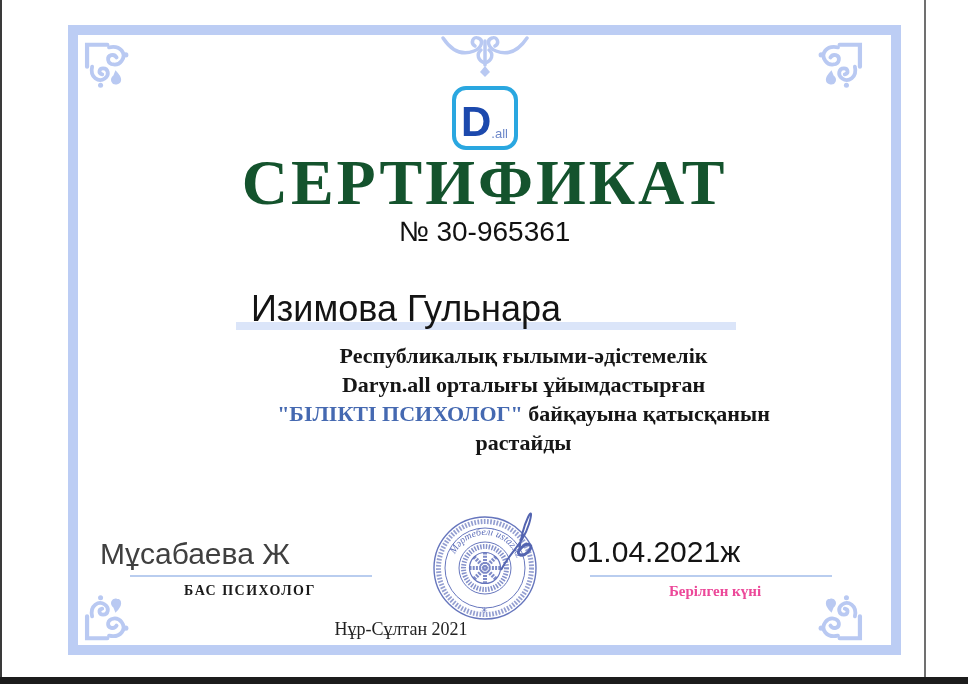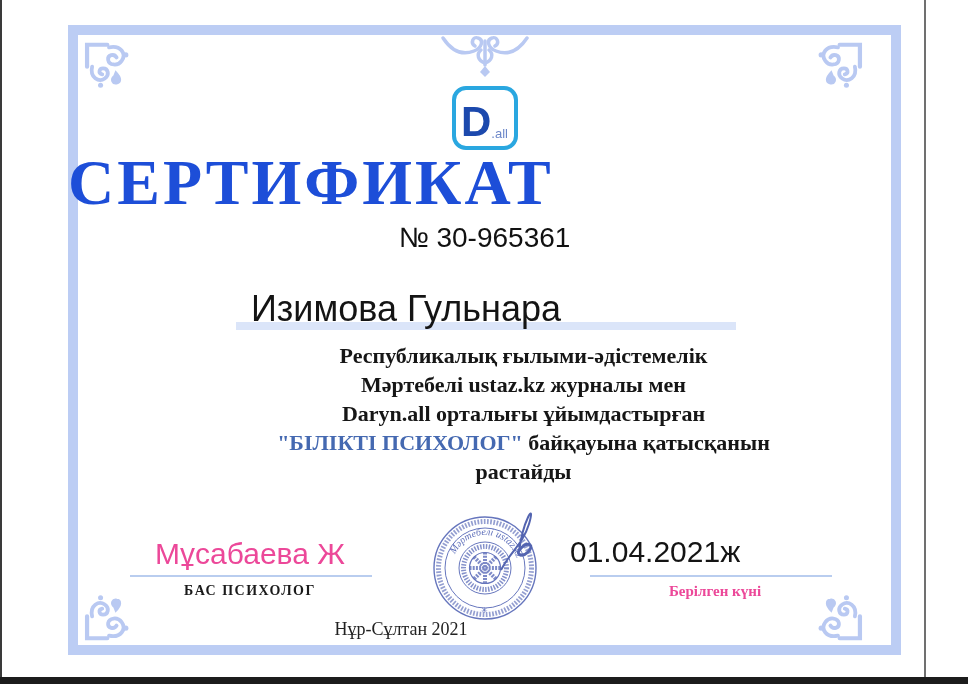--- a/index.html
+++ b/index.html
@@ -22,35 +22,35 @@
   .header-row{position:absolute;left:68px;top:86px;width:833px;display:flex;
               justify-content:center;align-items:center;gap:18px;}
   .logo-box{width:58px;height:54px;border:4px solid #2aa7e0;border-radius:14px;background:#fff;
             display:flex;align-items:flex-end;justify-content:center;padding-bottom:2px;}
   .logo-d{font-family:"Liberation Sans","DejaVu Sans",sans-serif;font-weight:bold;
           font-size:42px;line-height:44px;color:#1c49ad;}
   .logo-all{font-family:"Liberation Sans","DejaVu Sans",sans-serif;font-size:13px;
             color:#6c87c9;line-height:20px;}
   .brand{color:#4a76c8;font-size:20px;line-height:25px;text-align:center;}
   
-  .title{position:absolute;left:68px;top:146px;width:833px;
-         font-size:64px;font-weight:bold;color:#1d4ed8;letter-spacing:3px;}
+  .title{position:absolute;left:68px;top:146px;width:833px;text-align:center;
+         font-size:64px;font-weight:bold;color:#14532d;letter-spacing:3px;}
   .cert-number{position:absolute;left:68px;top:216px;width:833px;text-align:center;
-               font-family:"Liberation Sans","DejaVu Sans",sans-serif;font-size:28px;color:#111;margin-top:6px;}
+               font-family:"Liberation Sans","DejaVu Sans",sans-serif;font-size:28px;color:#111;}
   
   .name-bar{position:absolute;left:236px;top:322px;width:500px;height:8px;background:#dbe5f9;}
   .recipient{position:absolute;left:68px;top:288px;width:676px;text-align:center;
              font-family:"Liberation Sans","DejaVu Sans",sans-serif;font-size:36px;color:#141414;}
   
   .body-text{position:absolute;left:68px;top:341px;width:833px;text-align:center;
              font-size:22px;font-weight:bold;color:#161616;line-height:29px;padding-left:39px;}
   .hl{color:#4569b1;}
   
-  .sig-name{position:absolute;left:100px;top:537px;width:300px;text-align:center;
-            font-family:"Liberation Sans","DejaVu Sans",sans-serif;font-size:30px;color:#ec4899;}
+  .sig-name{position:absolute;left:100px;top:537px;width:300px;
+            font-family:"Liberation Sans","DejaVu Sans",sans-serif;font-size:30px;color:#404040;}
   .sig-line{position:absolute;left:130px;top:575px;width:242px;height:2px;background:#b9cdef;}
   .sig-title{position:absolute;left:100px;top:583px;width:300px;text-align:center;
              font-size:14px;font-weight:bold;color:#1a1a1a;letter-spacing:1.5px;}
   .date-value{position:absolute;left:570px;top:535px;width:290px;text-align:left;
               font-family:"Liberation Sans","DejaVu Sans",sans-serif;font-size:30px;color:#141414;}
   .date-line{position:absolute;left:590px;top:575px;width:242px;height:2px;background:#b9cdef;}
   .date-label{position:absolute;left:570px;top:583px;width:290px;text-align:center;
               font-size:15px;font-weight:bold;color:#ec4899;}
   .stamp-wrap{position:absolute;left:422px;top:492px;width:130px;height:130px;}
   .city-year{position:absolute;left:68px;top:619px;width:666px;text-align:center;
@@ -115,21 +115,20 @@
   </div>
 
   <div class="title">СЕРТИФИКАТ</div>
   <div class="cert-number">№ 30-965361</div>
 
   <div class="name-bar"></div>
   <div class="recipient">Изимова Гульнара</div>
 
   <div class="body-text">
     <div>Республикалық ғылыми-әдістемелік</div>
-    <div>Мәртебелі ustaz.kz журналы мен</div>
     <div>Daryn.all орталығы ұйымдастырған</div>
     <div><span class="hl">"БІЛІКТІ ПСИХОЛОГ"</span><span> байқауына қатысқанын</span></div>
     <div>растайды</div>
   </div>
 
   <div class="sig-name">Мұсабаева Ж</div>
   <div class="sig-line"></div>
   <div class="sig-title">БАС ПСИХОЛОГ</div>
 
   <div class="date-value">01.04.2021ж</div>

